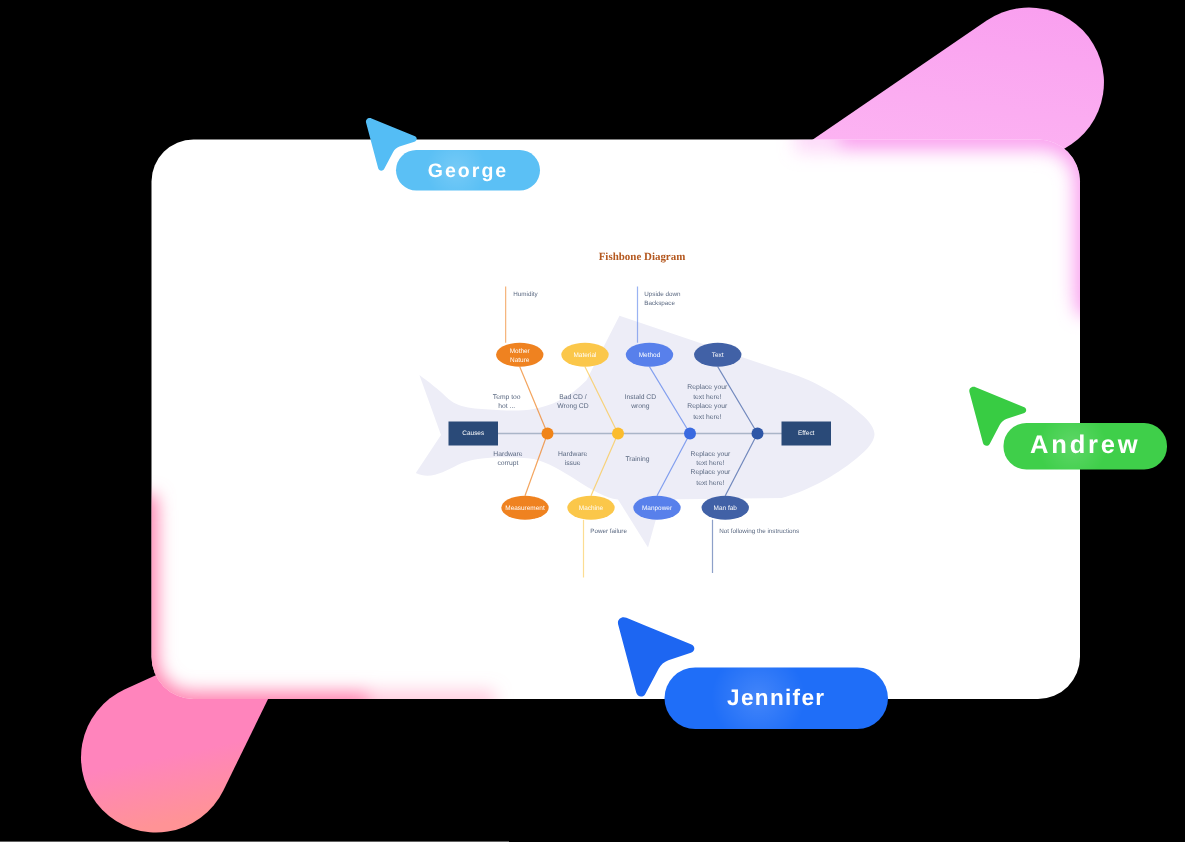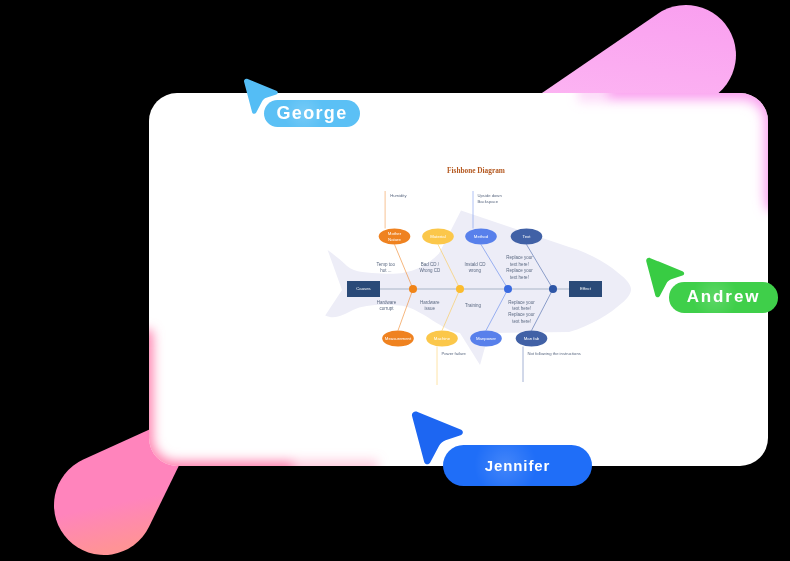--- a/index.html
+++ b/index.html
@@ -1,21 +1,21 @@
 <!DOCTYPE html>
 <html><head>
 <meta charset="utf-8">
 <style>
   html,body{margin:0;padding:0;}
   body{width:790px;height:561px;background:#000;overflow:hidden;
        font-family:"Liberation Sans",sans-serif;-webkit-font-smoothing:antialiased;}
   #stage{position:relative;width:790px;height:561px;overflow:hidden;background:#000;}
   .blob{position:absolute;}
   #card{position:absolute;left:101px;top:93px;width:619px;height:373px;border-radius:28px;
-        background:#ffffff;overflow:hidden;margin-left:48px;}
+        background:#ffffff;overflow:hidden;}
   .cardtint{position:absolute;pointer-events:none;}
   #diagram{position:absolute;left:0;top:0;width:619px;height:373px;}
   #fb{position:absolute;left:0;top:0;}
   #labels{position:absolute;left:0;top:0;width:619px;height:373px;}
   .lbl{position:absolute;white-space:nowrap;}
   .lbl.title{width:200px;text-align:center;font-family:"Liberation Serif",serif;
              font-weight:bold;font-size:7.3px;line-height:9.2px;}
   .lbl.boxlbl{width:33px;height:15px;display:flex;align-items:center;justify-content:center;
               color:#fff;font-size:4.3px;}
   .lbl.nodelbl{width:31.6px;height:16px;display:flex;flex-direction:column;
@@ -194,21 +194,21 @@
             <div>text here!</div>
           </div>
         </div>
     </div>
   </div>
 
   <div id="cursors">
       <div class="cursor" style="left: 242px; top: 76.5px; width: 37.24px; height: 38.57px;"><svg width="100%" height="100%" viewBox="0 0 56 58">
           <path d="M 8.6 2.9 L 51.6 20.5 C 54.7 21.6 54.6 25.2 51.6 26.2 L 36.6 31.2 C 33.8 32.2 31.5 34.2 30.1 36.8 L 21.2 53.6 C 19.8 56.2 16.0 55.8 15.2 52.9 L 3.1 7.3 C 2.2 4.0 5.4 1.5 8.6 2.9 Z" fill="#54bdf5"></path>
         </svg></div>
-      <div class="nametag" style="left: 264px; top: 99.5px; width: 96px; height: 27px; border-radius: 13.5px; background: rgb(91, 192, 245); font-size: 18px; letter-spacing: 1.35px;">
+      <div class="nametag" style="left: 264px; top: 99.5px; width: 96px; height: 27px; border-radius: 13.5px; background: rgb(91, 192, 245); font-size: 13px; letter-spacing: 1.35px;">
         <span>George</span>
       </div>
       <div class="cursor" style="left: 644.2px; top: 256.4px; width: 41.72px; height: 43.21px;"><svg width="100%" height="100%" viewBox="0 0 56 58">
           <path d="M 8.6 2.9 L 51.6 20.5 C 54.7 21.6 54.6 25.2 51.6 26.2 L 36.6 31.2 C 33.8 32.2 31.5 34.2 30.1 36.8 L 21.2 53.6 C 19.8 56.2 16.0 55.8 15.2 52.9 L 3.1 7.3 C 2.2 4.0 5.4 1.5 8.6 2.9 Z" fill="#38cc43"></path>
         </svg></div>
       <div class="nametag" style="left: 669px; top: 282px; width: 109px; height: 30.5px; border-radius: 15.25px; background: rgb(63, 207, 74); font-size: 17px; letter-spacing: 1.9px;">
         <span>Andrew</span>
       </div>
       <div class="cursor" style="left: 408.8px; top: 408.6px; width: 56px; height: 58px;"><svg width="100%" height="100%" viewBox="0 0 56 58">
           <path d="M 8.6 2.9 L 51.6 20.5 C 54.7 21.6 54.6 25.2 51.6 26.2 L 36.6 31.2 C 33.8 32.2 31.5 34.2 30.1 36.8 L 21.2 53.6 C 19.8 56.2 16.0 55.8 15.2 52.9 L 3.1 7.3 C 2.2 4.0 5.4 1.5 8.6 2.9 Z" fill="#1d66f2"></path>

